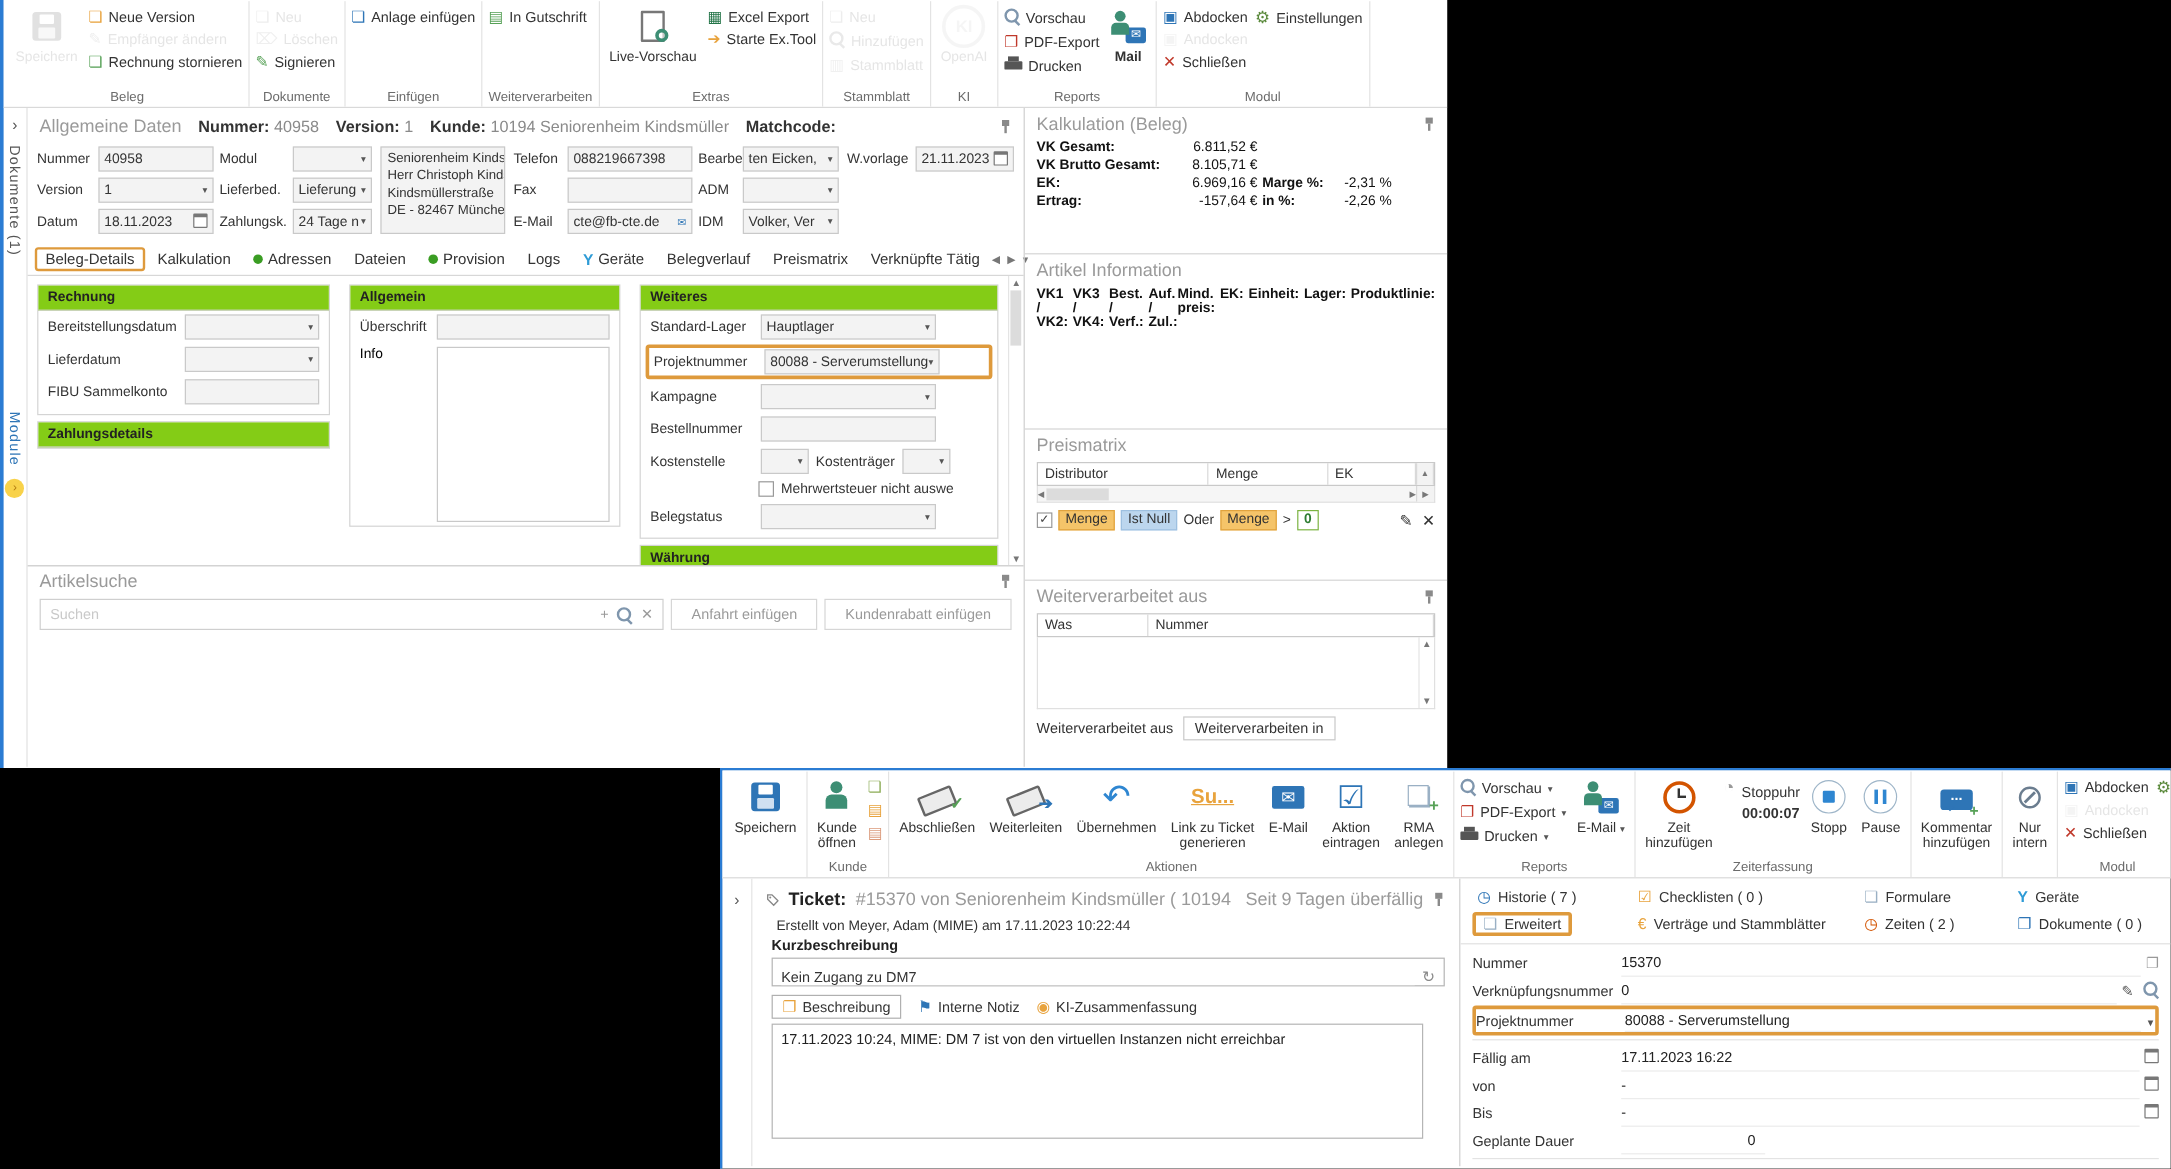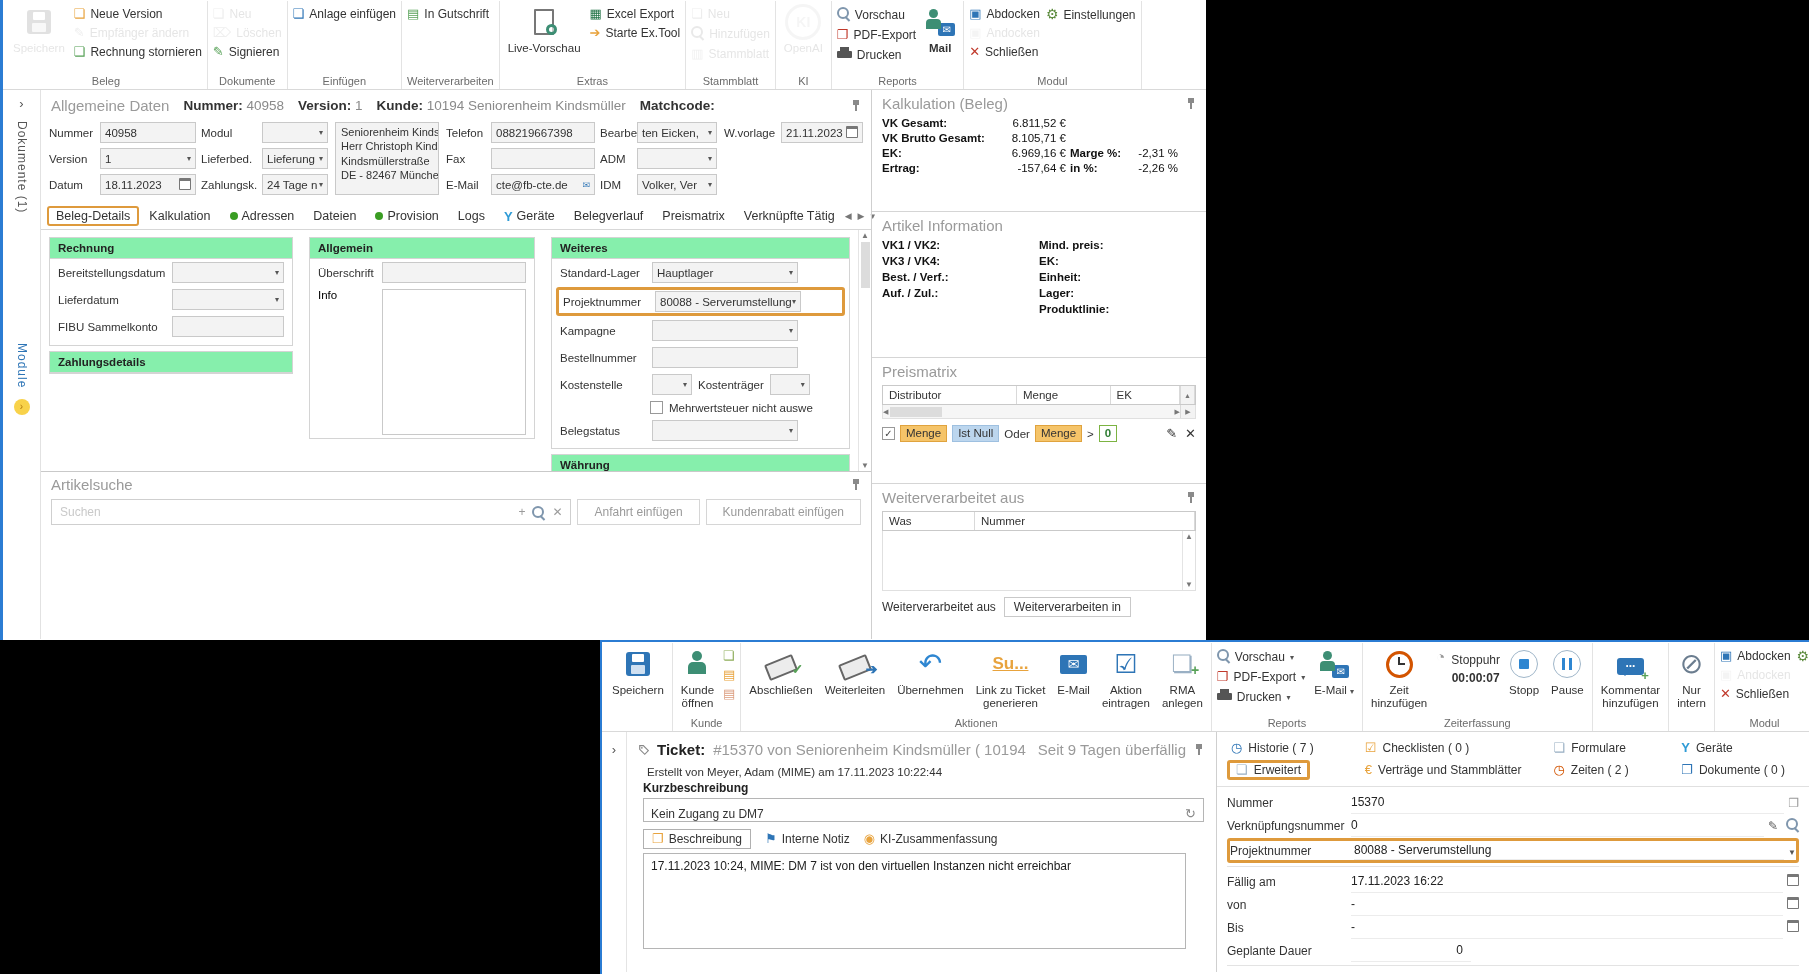--- a/index.html
+++ b/index.html
@@ -94,21 +94,21 @@
   .dot{width:8px;height:8px;border-radius:50%;background:#3A9D23;display:inline-block}
   .tab-ends{margin-left:auto;display:flex;gap:6px;color:#777;font-size:9px;align-items:center}
   .m-tc{display:flex;height:242px;border-bottom:1px solid #c9c9c9;overflow:hidden}
   .colA{width:260px;padding-top:2px}
   .colB{width:242px;padding-top:2px}
   .colC{flex:1;padding-top:2px;overflow:hidden}
   .vsb{width:13px;border-left:1px solid #e4e4e4;display:flex;flex-direction:column;align-items:center;font-size:8px;color:#777;padding:1px 0}
   .vsb .thumb{width:9px;height:46px;background:#dcdcdc;margin-top:2px}
   .vsb .dn{margin-top:auto}
   .gbox{border:1px solid #d4d4d4;margin:5px 8px}
-  .gbox h4{background:#86efac;border-bottom:1px solid #d4d4d4;font-size:11.5px;padding:4px 8px;color:#222;font-weight:bold}
+  .gbox h4{background:#84cc16;border-bottom:1px solid #d4d4d4;font-size:11.5px;padding:4px 8px;color:#222;font-weight:bold}
   .frow{display:flex;align-items:center;gap:6px;padding:3px 8px;font-size:11.5px;color:#333}
   .frow .lbl{flex:none}
   .hl{border:3px solid #DE9A3C;border-radius:3px}
   .cb{width:13px;height:13px;border:1px solid #999;background:#fff;display:inline-block;flex:none;font-size:10px;line-height:12px;text-align:center;color:#444}
   .info-wrap{display:flex;gap:6px;padding:3px 8px;align-items:flex-start;font-size:11.5px}
   .info-box{flex:1;height:146px;border:1px solid #c9c9c9;background:#fff}
   .m-as{flex:1;padding:4px 10px;display:flex;flex-direction:column;gap:6px}
   .as-title{display:flex;align-items:center}
   .as-title .pin{margin-left:auto}
   .as-row{display:flex;gap:6px;align-items:center}
@@ -118,21 +118,21 @@
   .as-ic{color:#9a9a9a;font-size:12px;display:flex;gap:7px;align-items:center}
   .as-btn{height:26px;border:1px solid #d6d6d6;background:#fff;color:#9a9a9a;font-size:12px;padding:0 16px;display:flex;align-items:center;cursor:pointer;white-space:nowrap}
   
   .rpanel{border-bottom:1px solid #d5d5d5;padding:5px 10px 7px}
   .rp-title{display:flex;align-items:center;margin-bottom:5px}
   .rp-title .pin{margin-left:auto}
   .kgrid{display:grid;grid-template-columns:106px 82px 58px 54px;row-gap:3px;font-size:11.5px;color:#111}
   .kgrid .kl{font-weight:bold}
   .kgrid .kv{text-align:right;padding-right:4px}
   .aigrid{display:flex;font-size:11.5px;color:#111}
-  .aigrid>div{flex:1;display:flex;flex-direction:column;gap:4px}
+  .aigrid>div{flex:1;display:flex;flex-direction:row;gap:4px}
   .aigrid b{font-weight:bold}
   .pm-head{display:flex;border:1px solid #c9c9c9;height:20px;font-size:11.5px;color:#333;align-items:stretch}
   .pm-head>span{display:flex;align-items:center;padding:0 6px;border-right:1px solid #d9d9d9}
   .pm-c1{flex:1.5}.pm-c2{flex:1}.pm-c3{flex:.7}
   .sbv{width:15px;display:flex;align-items:center;justify-content:center;font-size:7px;color:#777;background:#f3f3f3;border-left:1px solid #d9d9d9}
   .pm-hs{display:flex;align-items:center;height:14px;border:1px solid #e0e0e0;border-top:none;background:#f6f6f6;font-size:7px;color:#777}
   .pm-hs .hthumb{width:52px;height:10px;background:#dcdcdc;margin:0 2px}
   .pm-hs .sp{flex:1}
   .pm-filter{display:flex;align-items:center;gap:5px;margin-top:6px;font-size:11.5px;color:#333}
   .chip-o{background:#F5C469;border:1px solid #E0A33E;padding:0 5px;line-height:15px}

